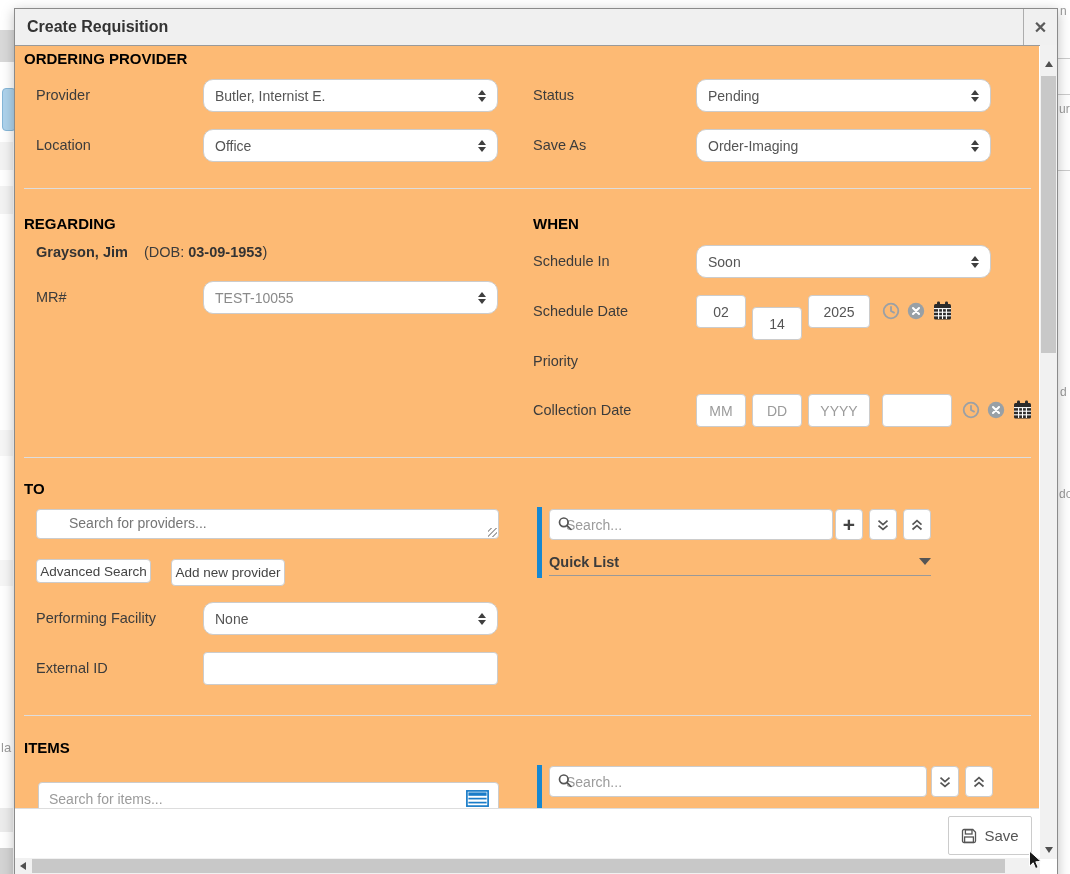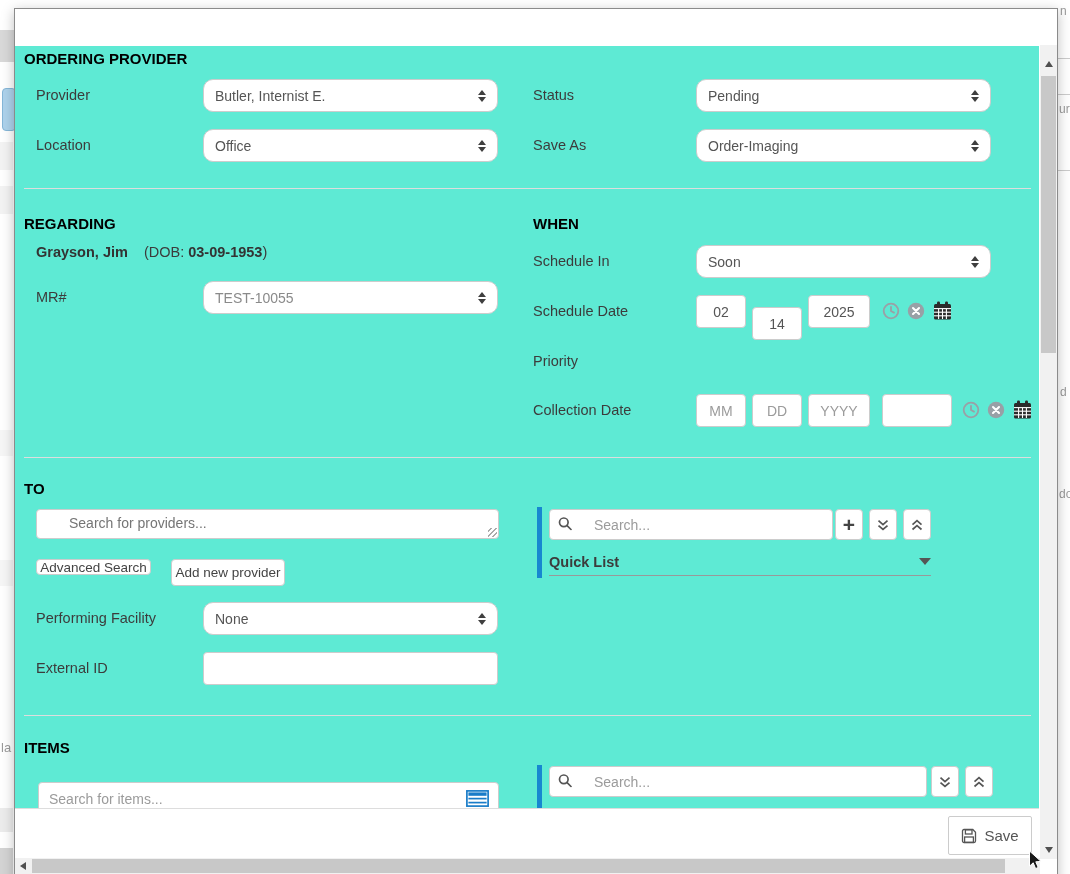--- a/index.html
+++ b/index.html
@@ -23,21 +23,21 @@
     border-bottom:1px solid #9a9a9a; display:flex; align-items:center;
   }
   .modal-title { font-size:16px; font-weight:bold; color:#333; padding-left:12px; }
   .close-btn {
     position:absolute; right:0; top:0; width:34px; height:36px;
     border-left:1px solid #adadad; display:flex; align-items:center; justify-content:center;
     color:#5a5a5a; font-weight:bold; font-size:16px; cursor:pointer; box-sizing:border-box;
   }
   .modal-body {
     position:absolute; left:0; top:37px; width:1024px; height:762px;
-    background:#5eead4; overflow:hidden;
+    background:#fdba74; overflow:hidden;
   }
   .heading { position:absolute; font-size:15px; font-weight:bold; color:#000; }
   .divider { position:absolute; left:9px; width:1007px; border-top:1px solid #ddd; }
   .f-label { position:absolute; color:#3c3c3c; font-size:14.5px; }
   .pl-bold { font-weight:bold; color:#333; }
 
   
   .sel {
     position:absolute; height:33px; width:295px; box-sizing:border-box;
     border:1px solid #ccc; border-radius:10px; background:#fff;
@@ -78,21 +78,21 @@
     background:repeating-linear-gradient(135deg, transparent 0 2px, #aaa 2px 3.5px);
   }
 
   .accent-bar { position:absolute; width:5px; background:#1787d0; }
   .ql-row { position:absolute; display:flex; align-items:center; justify-content:space-between; border-bottom:1px solid #999; }
   .ql-label { font-weight:bold; color:#3c3c3c; font-size:14.5px; }
   .ql-caret { width:0; height:0; border-left:6px solid transparent; border-right:6px solid transparent; border-top:7px solid #555; }
 
   .search-wrap { position:absolute; }
   .search-wrap .mag { position:absolute; left:9px; top:50%; transform:translateY(-50%); }
-  .search-wrap input { position:static; width:100%; height:100%; padding-left:44px; }
+  .search-wrap input { position:static; width:100%; height:100%; padding-left:16px; }
 
   
   .modal-footer {
     position:absolute; left:0; top:799px; width:1024px; height:51px;
     background:#fff; border-top:1px solid #ddd; box-sizing:border-box;
   }
   .save-btn {
     position:absolute; right:7px; top:7px; width:82px; height:37px;
     border:1px solid #ccc; border-radius:2px; background:#fff; display:flex;
     align-items:center; justify-content:center; gap:7px; color:#555; font-size:15px; cursor:pointer;
@@ -128,20 +128,24 @@
   <div class="bg-frag" style="left:1058px;top:58px;width:12px;height:1px;background:#ccc"></div>
   <div class="bg-frag" style="left:1058px;top:94px;width:12px;height:1px;background:#ccc"></div>
   <div class="bg-text" style="left:1059px;top:102px">ur</div>
   <div class="bg-frag" style="left:1058px;top:170px;width:12px;height:1px;background:#ccc"></div>
   <div class="bg-text" style="left:1060px;top:385px">d</div>
   <div class="bg-text" style="left:1059px;top:487px">do</div>
 </div>
 
 <div class="modal">
 
+  <div class="modal-header">
+    <span class="modal-title">Create Requisition</span>
+    <span class="close-btn">✕</span>
+  </div>
 
   <div class="modal-body">
 
     <div class="heading" style="left:9px;top:4px">ORDERING PROVIDER</div>
 
     <div class="f-label" style="left:21px;top:41px">Provider</div>
     <div class="sel" style="left:188px;top:33px">
       <span>Butler, Internist E.</span>
       <span class="caret2">
           <span class="up"></span>
@@ -269,21 +273,21 @@
     </span>
 
     <div class="divider" style="top:411px"></div>
 
     <div class="heading" style="left:9px;top:434px">TO</div>
 
     <div class="ta-wrap" style="left:21px;top:463px;width:463px;height:30px">
       <textarea class="ta" style="left: 0px; top: 0px; width: 463px; height: 30px; padding-left: 32px;" placeholder="Search for providers..."></textarea>
     </div>
 
-    <div class="btn" style="left:21px;top:513px;width:115px;height:16px">Advanced Search</div>
+    <div class="btn" style="left:21px;top:513px;width:115px;height:24px">Advanced Search</div>
     <div class="btn" style="left:156px;top:513px;width:114px;height:27px">Add new provider</div>
 
     <div class="accent-bar" style="left:522px;top:461px;height:71px"></div>
     <div class="search-wrap" style="left:534px;top:463px;width:284px;height:31px">
       <span class="mag">
         <svg width="14" height="14" viewBox="0 0 14 14">
             <circle cx="5.8" cy="5.8" r="4.3" fill="none" stroke="#555" stroke-width="1.7"></circle>
             <line x1="9.1" y1="9.1" x2="13" y2="13" stroke="#555" stroke-width="1.7" stroke-linecap="round"></line>
           </svg>
       </span>

